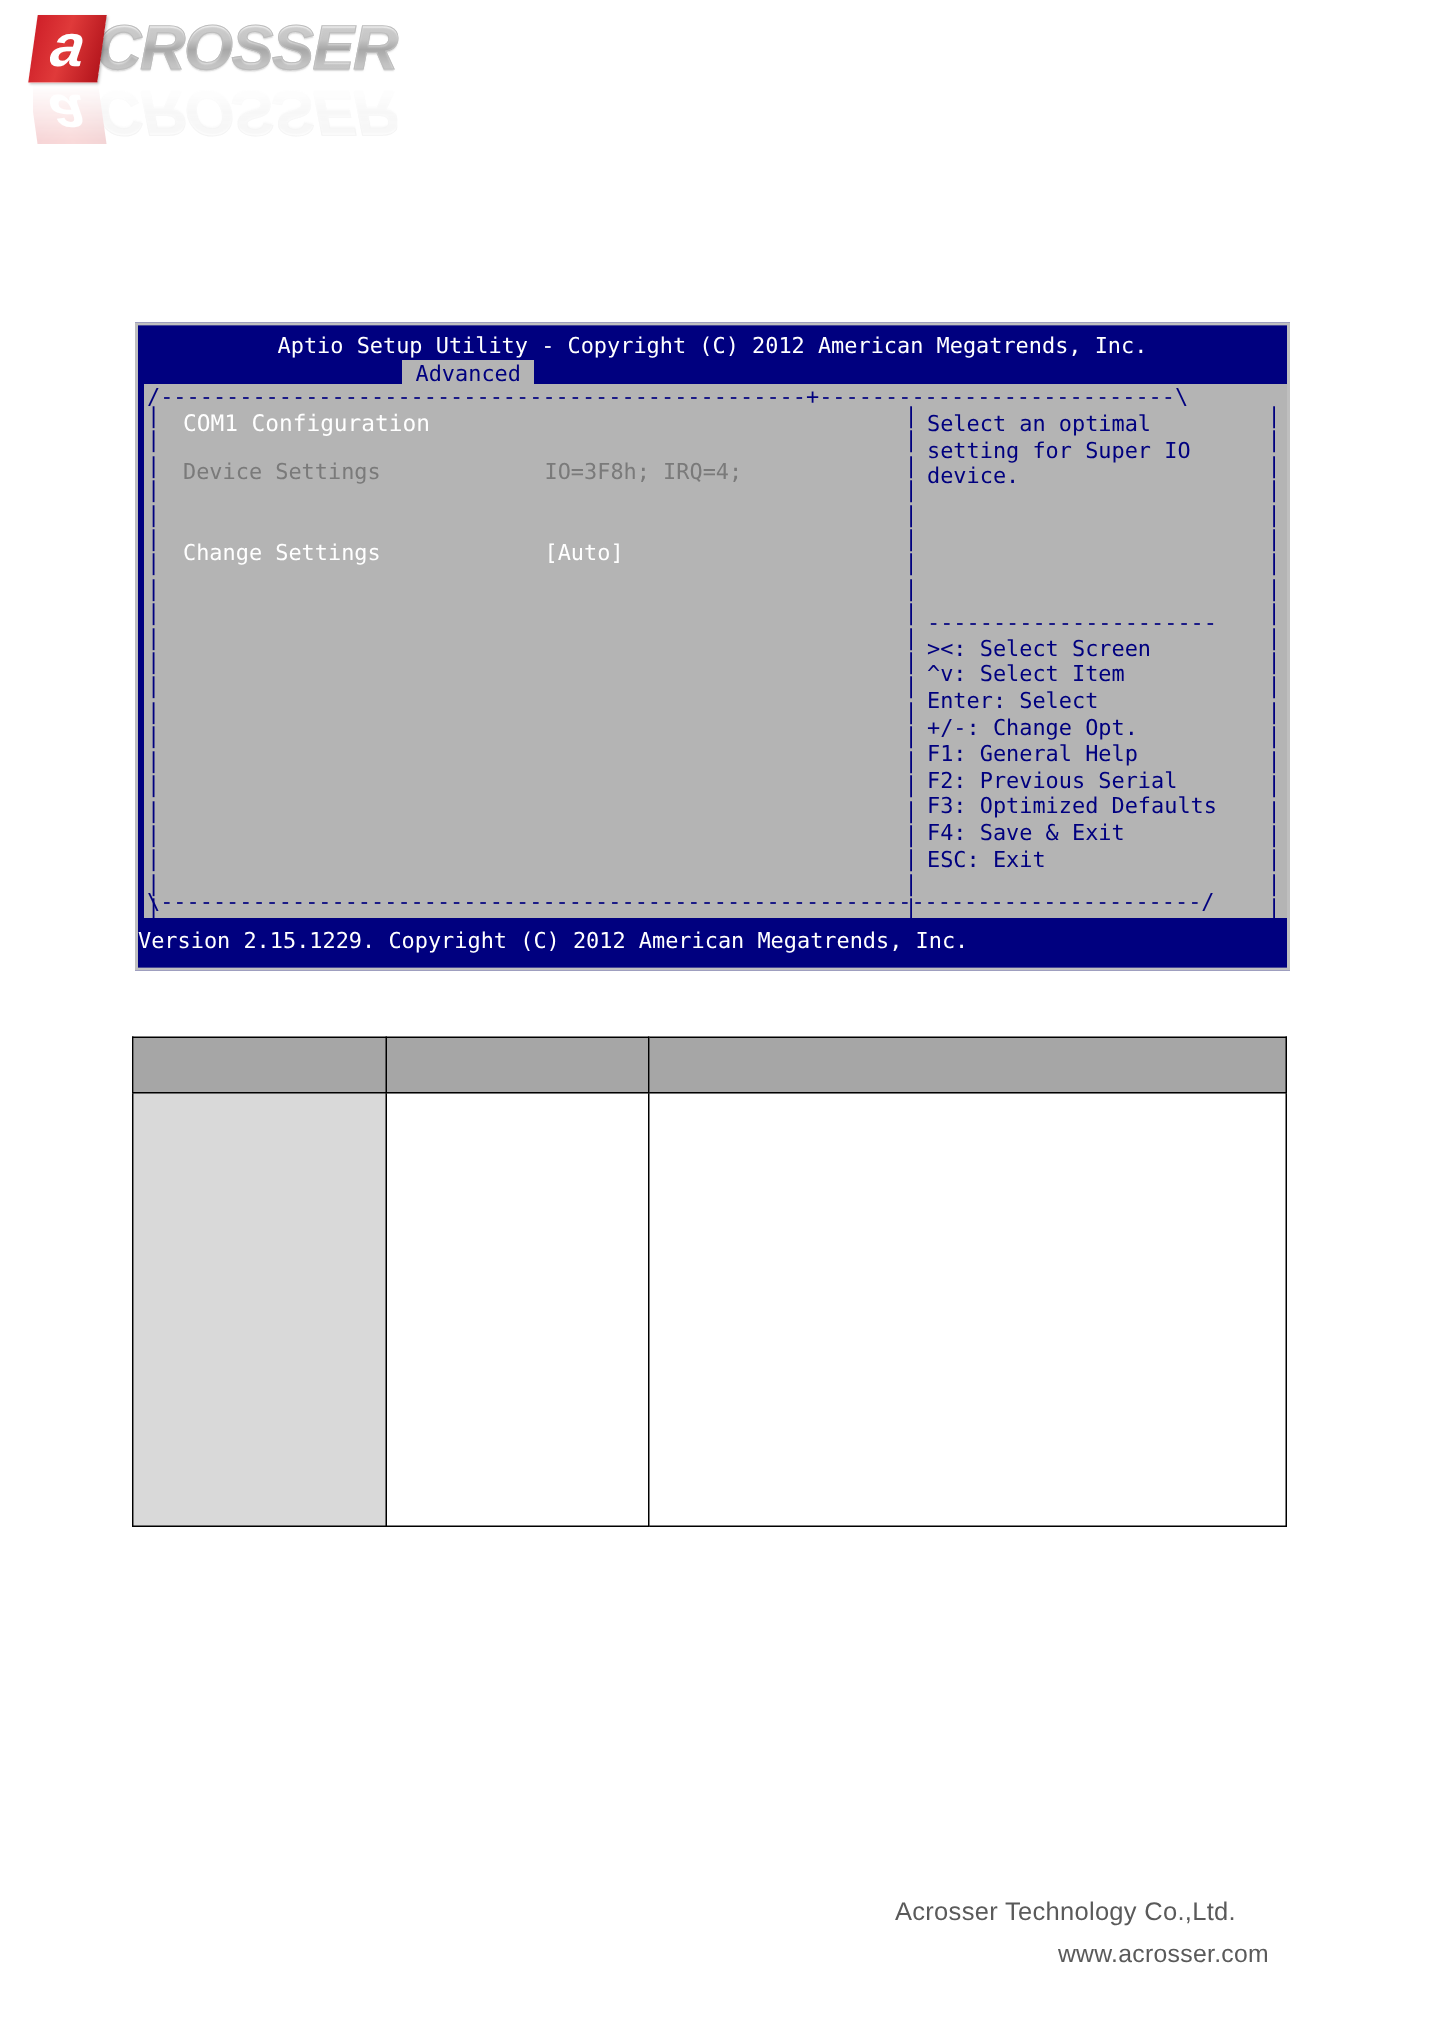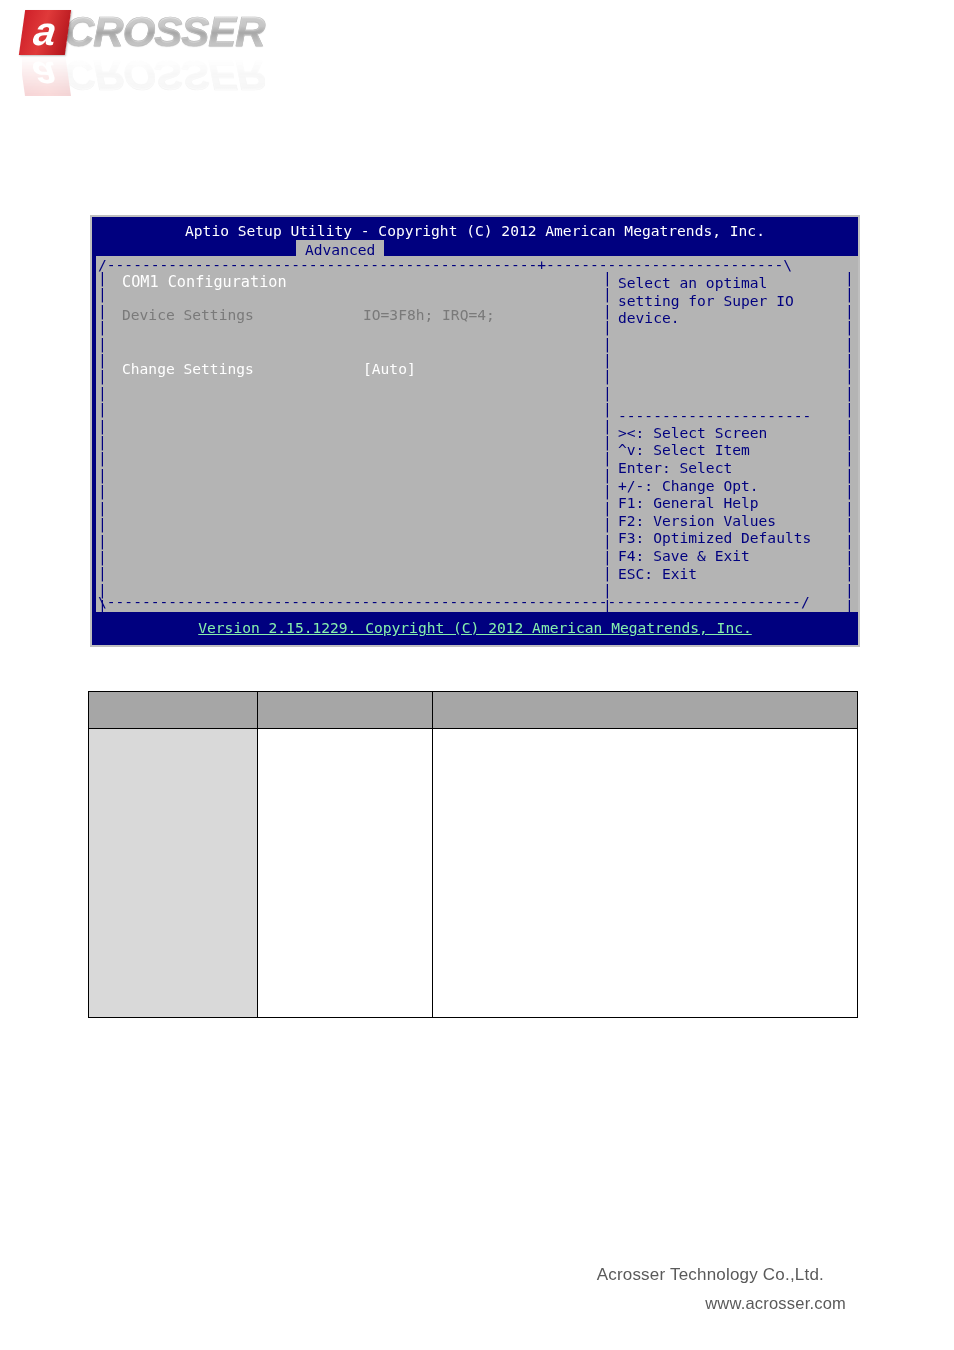--- a/index.html
+++ b/index.html
@@ -104,21 +104,21 @@
     position: absolute;
     left: 0;
     top: 5px;
     width: 100%;
     text-align: center;
     color: #ffffff;
     white-space: pre;
   }
   .bios-tab {
     position: absolute;
-    left: 204px;
+    left: 176px;
     top: 23px;
     background: #b4b4b4;
     color: #00007f;
     padding: 1px 9px 2px 9px;
     white-space: pre;
   }
 
   .bios-body {
     position: absolute;
     left: 4px;
@@ -201,24 +201,22 @@
     bottom: 0;
     width: 100%;
     height: 33px;
     background: #00007f;
   }
   .bios-version {
     position: absolute;
     left: 0;
     top: 7px;
     width: 100%;
-    text-align: center;
-    color: #86efac;
-    white-space: pre;
-    text-decoration: underline;
+    color: #ffffff;
+    white-space: pre;
   }
 
   
   .doc-table {
     position: absolute;
     left: 88px;
     top: 691px;
     width: 766px;
     border-collapse: collapse;
     table-layout: fixed;
@@ -372,21 +370,21 @@
     <div class="pane-right">
       <div class="help-text">Select an optimal
 setting for Super IO
 device.</div>
       <div class="help-sep">----------------------</div>
       <div class="nav-item">&gt;&lt;: Select Screen</div>
       <div class="nav-item">^v: Select Item</div>
       <div class="nav-item">Enter: Select</div>
       <div class="nav-item">+/-: Change Opt.</div>
       <div class="nav-item">F1: General Help</div>
-      <div class="nav-item">F2: Version Values</div>
+      <div class="nav-item">F2: Previous Serial</div>
       <div class="nav-item">F3: Optimized Defaults</div>
       <div class="nav-item">F4: Save &amp; Exit</div>
       <div class="nav-item">ESC: Exit</div>
     </div>
 
   </div>
 
   <div class="bios-statusbar">
     <div class="bios-version">Version 2.15.1229. Copyright (C) 2012 American Megatrends, Inc.</div>
   </div>

